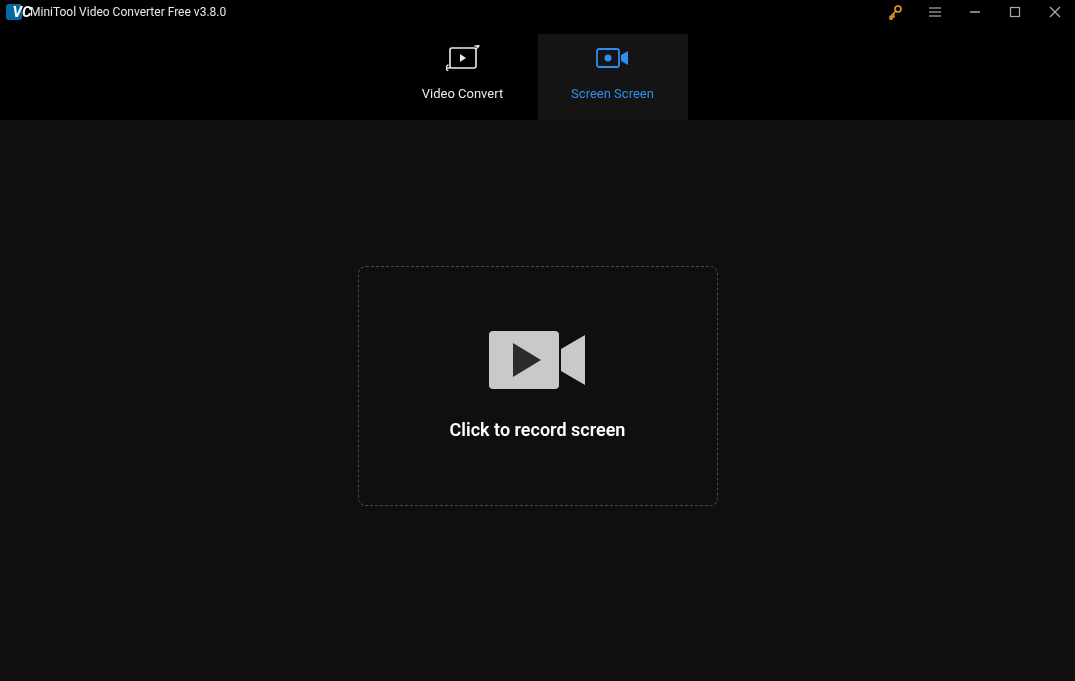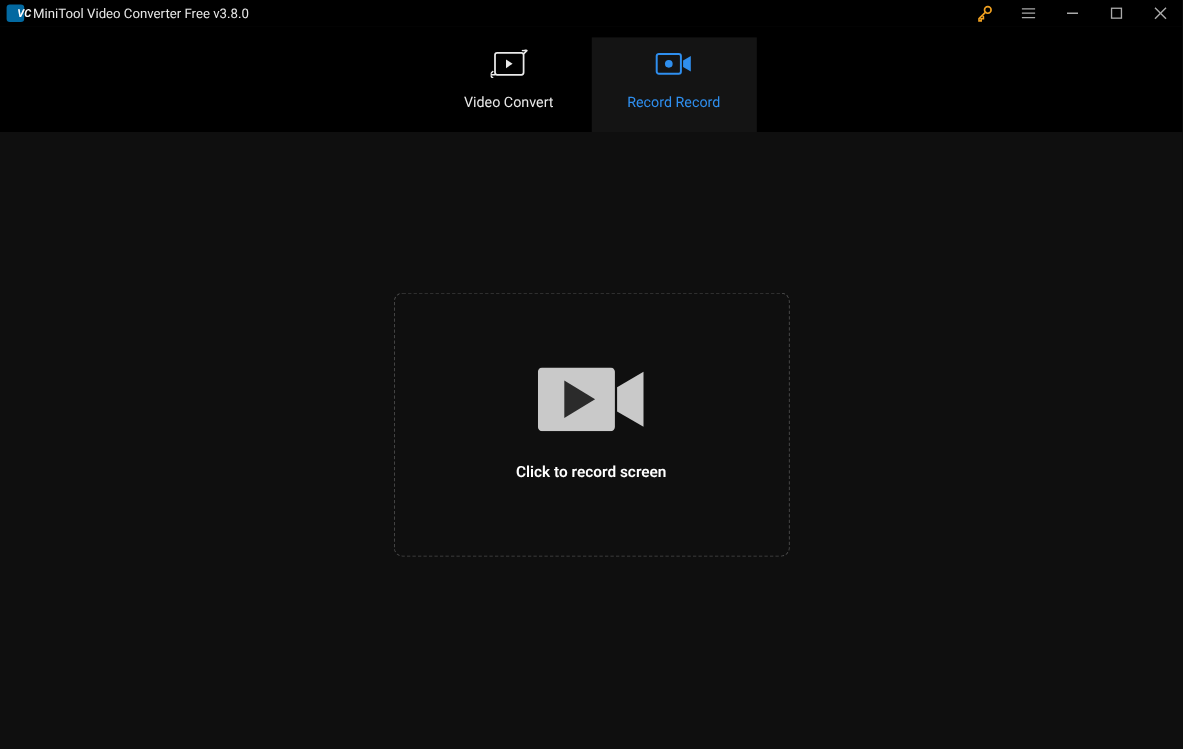--- a/index.html
+++ b/index.html
@@ -21,21 +21,21 @@
       position: relative;
     }
     .app-icon {
       width: 16px;
       height: 16px;
       background: #0369a1;
       border-radius: 3px;
       display: flex;
       align-items: center;
       justify-content: center;
-      font-size: 10px;
+      font-size: 15px;
       font-weight: bold;
       color: #fff;
       margin-right: 8px;
       font-style: italic;
       padding-left: 16px;
     }
     .title-text {
       font-size: 12px;
       color: #e8e8e8;
     }
@@ -113,21 +113,21 @@
       gap: 30px;
       cursor: pointer;
       margin-top: -30px;
     }
     .record-icon {
       width: 98px;
       height: 58px;
       position: relative;
     }
     .record-label {
-      font-size: 14px;
+      font-size: 18px;
       font-weight: 600;
       color: #fff;
     }
   </style>
 </head>
 <body>
 
 <div class="titlebar">
   <div class="app-icon">VC</div>
   <div class="title-text">MiniTool Video Converter Free v3.8.0</div>
@@ -179,21 +179,21 @@
 
 
   <div class="tab active">
     <div class="tab-icon">
       <svg width="36" height="24" viewBox="0 0 36 24" fill="none">
         <rect x="2" y="3" width="22" height="18" rx="2" stroke="#2f8fef" stroke-width="1.8"></rect>
         <circle cx="13" cy="12" r="3.5" fill="#2f8fef"></circle>
         <path d="M26 9 L33 5 L33 19 L26 15 Z" fill="#2f8fef"></path>
       </svg>
     </div>
-    <span>Record Record</span>
+    <span>Screen Screen</span>
   </div>
 
 </div>
 
 <div class="main">
   <div class="record-box">
     <div class="record-icon">
       <svg width="98" height="58" viewBox="0 0 98 58">
         <rect x="0" y="0" width="70" height="58" rx="4" fill="#c9c9c9"></rect>
         <path d="M72 18 L96 4 L96 54 L72 40 Z" fill="#c9c9c9"></path>

